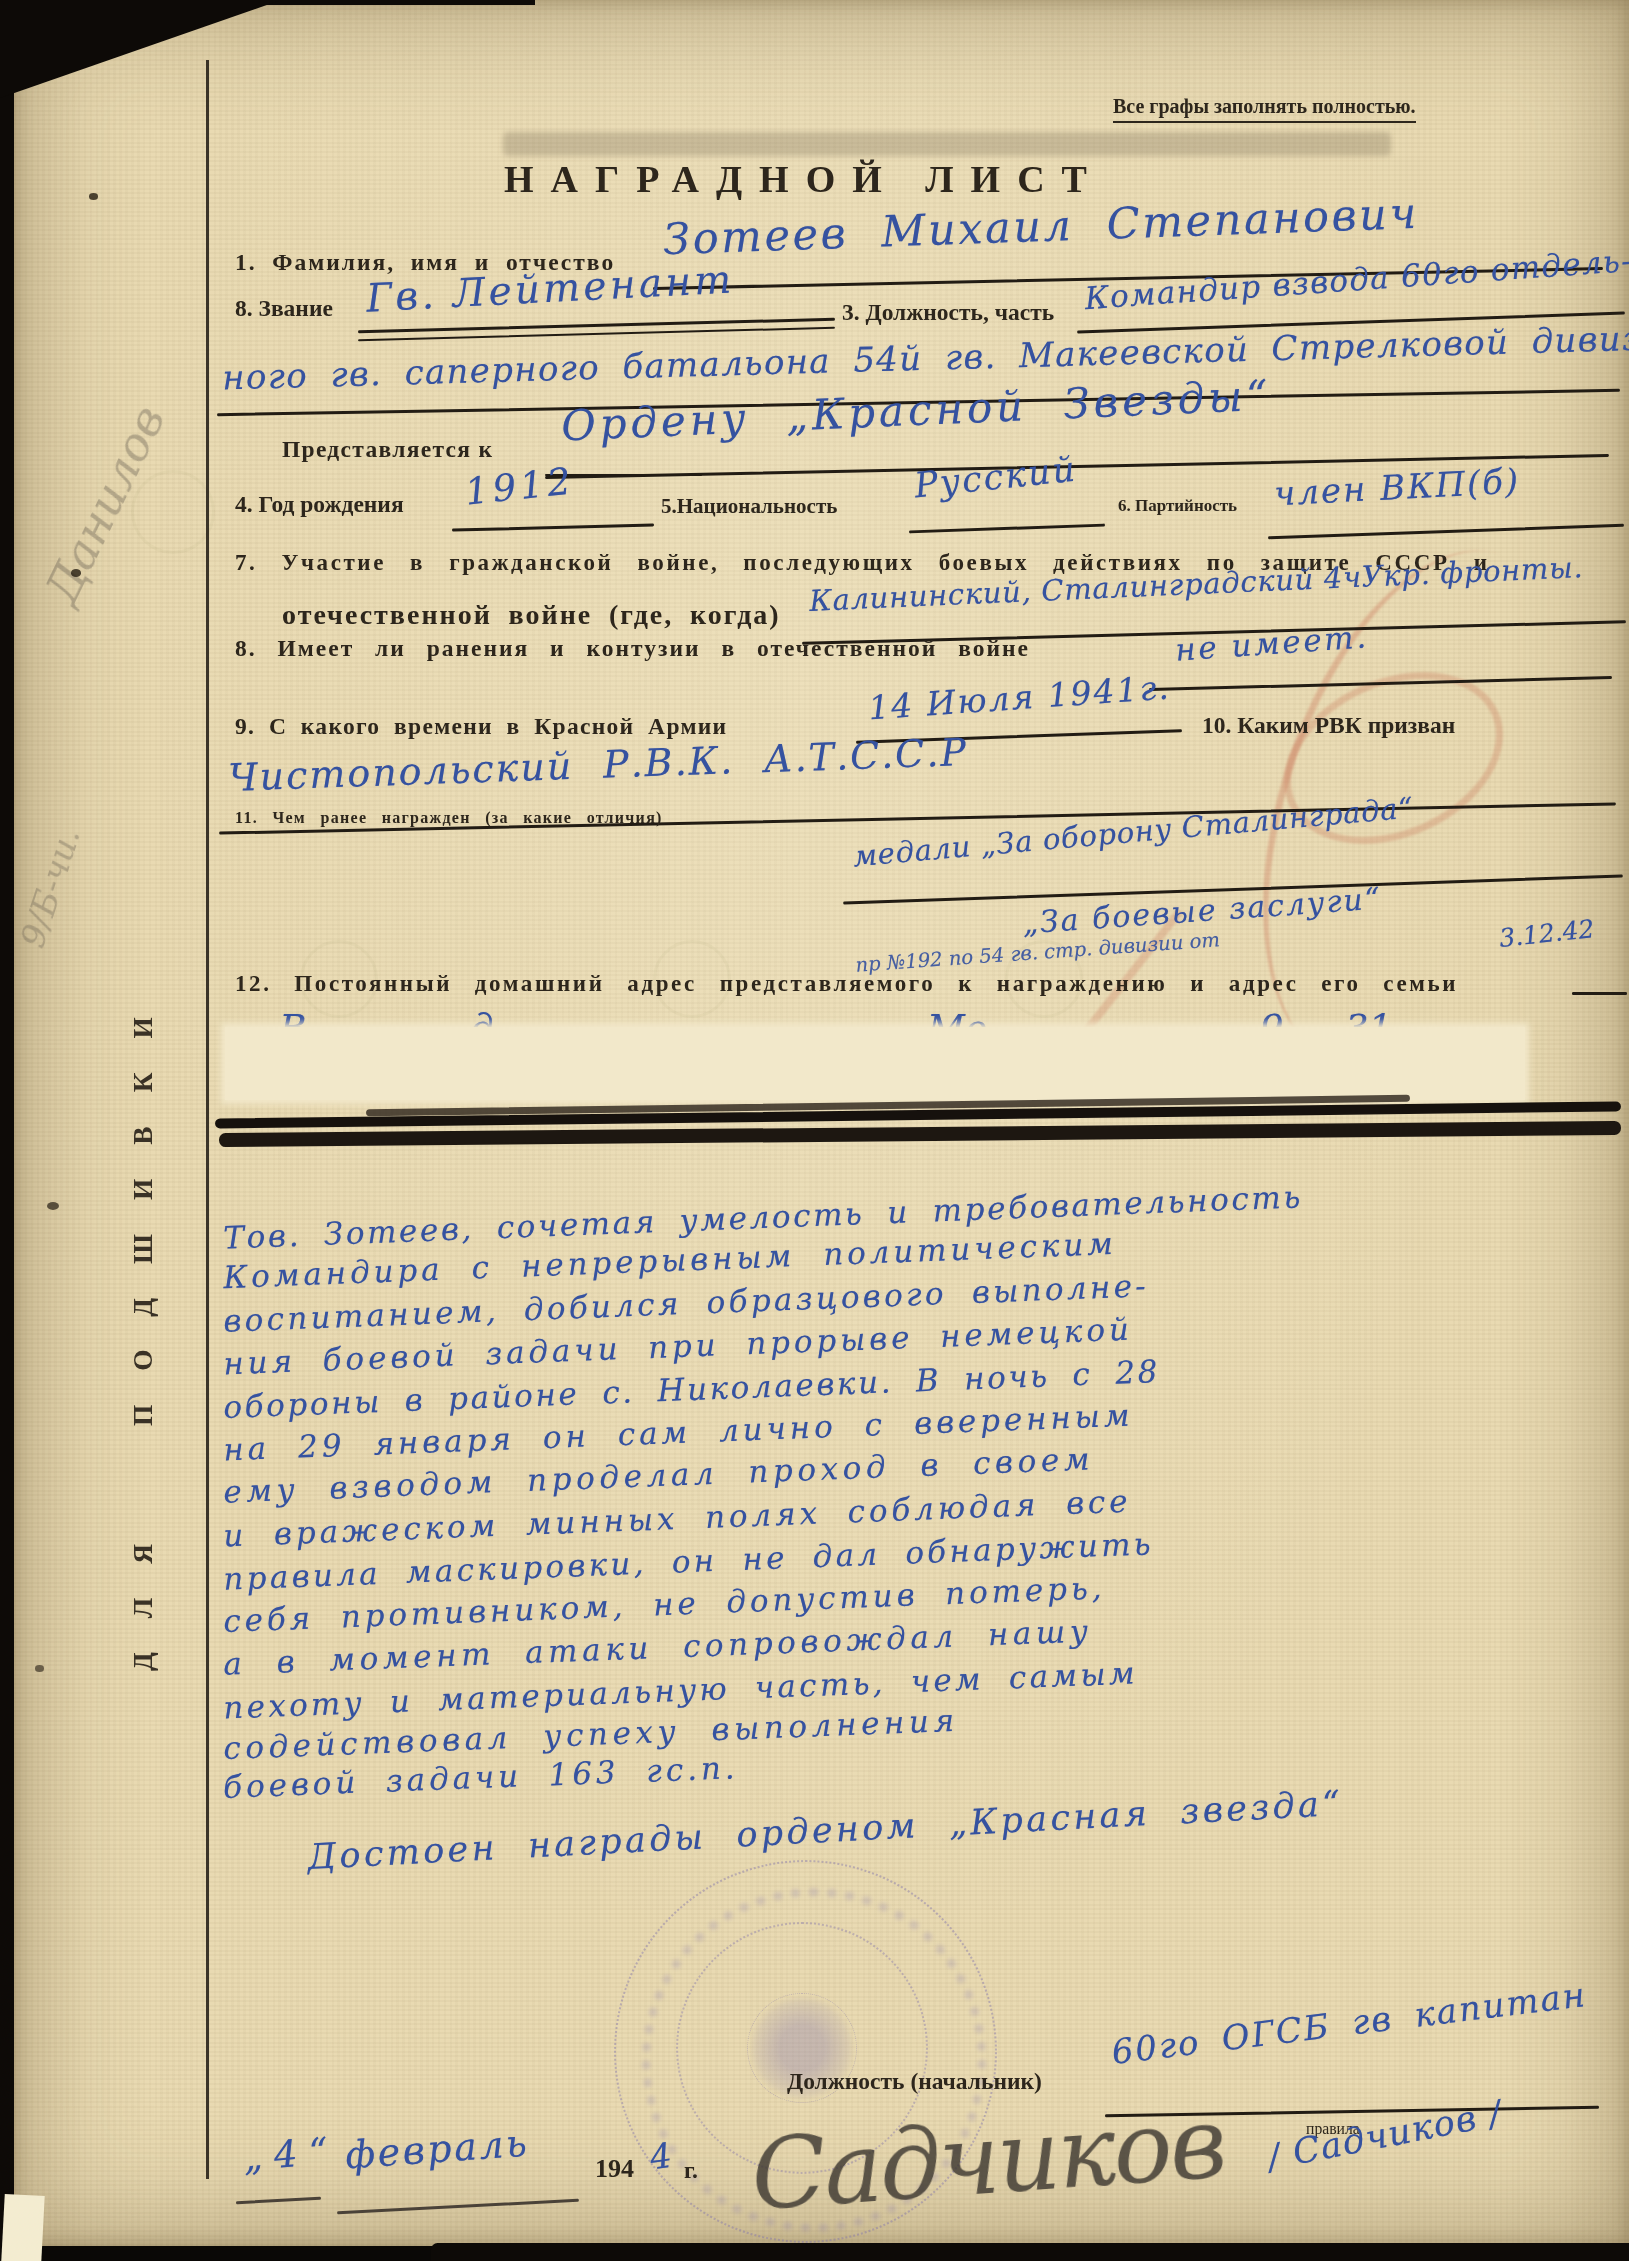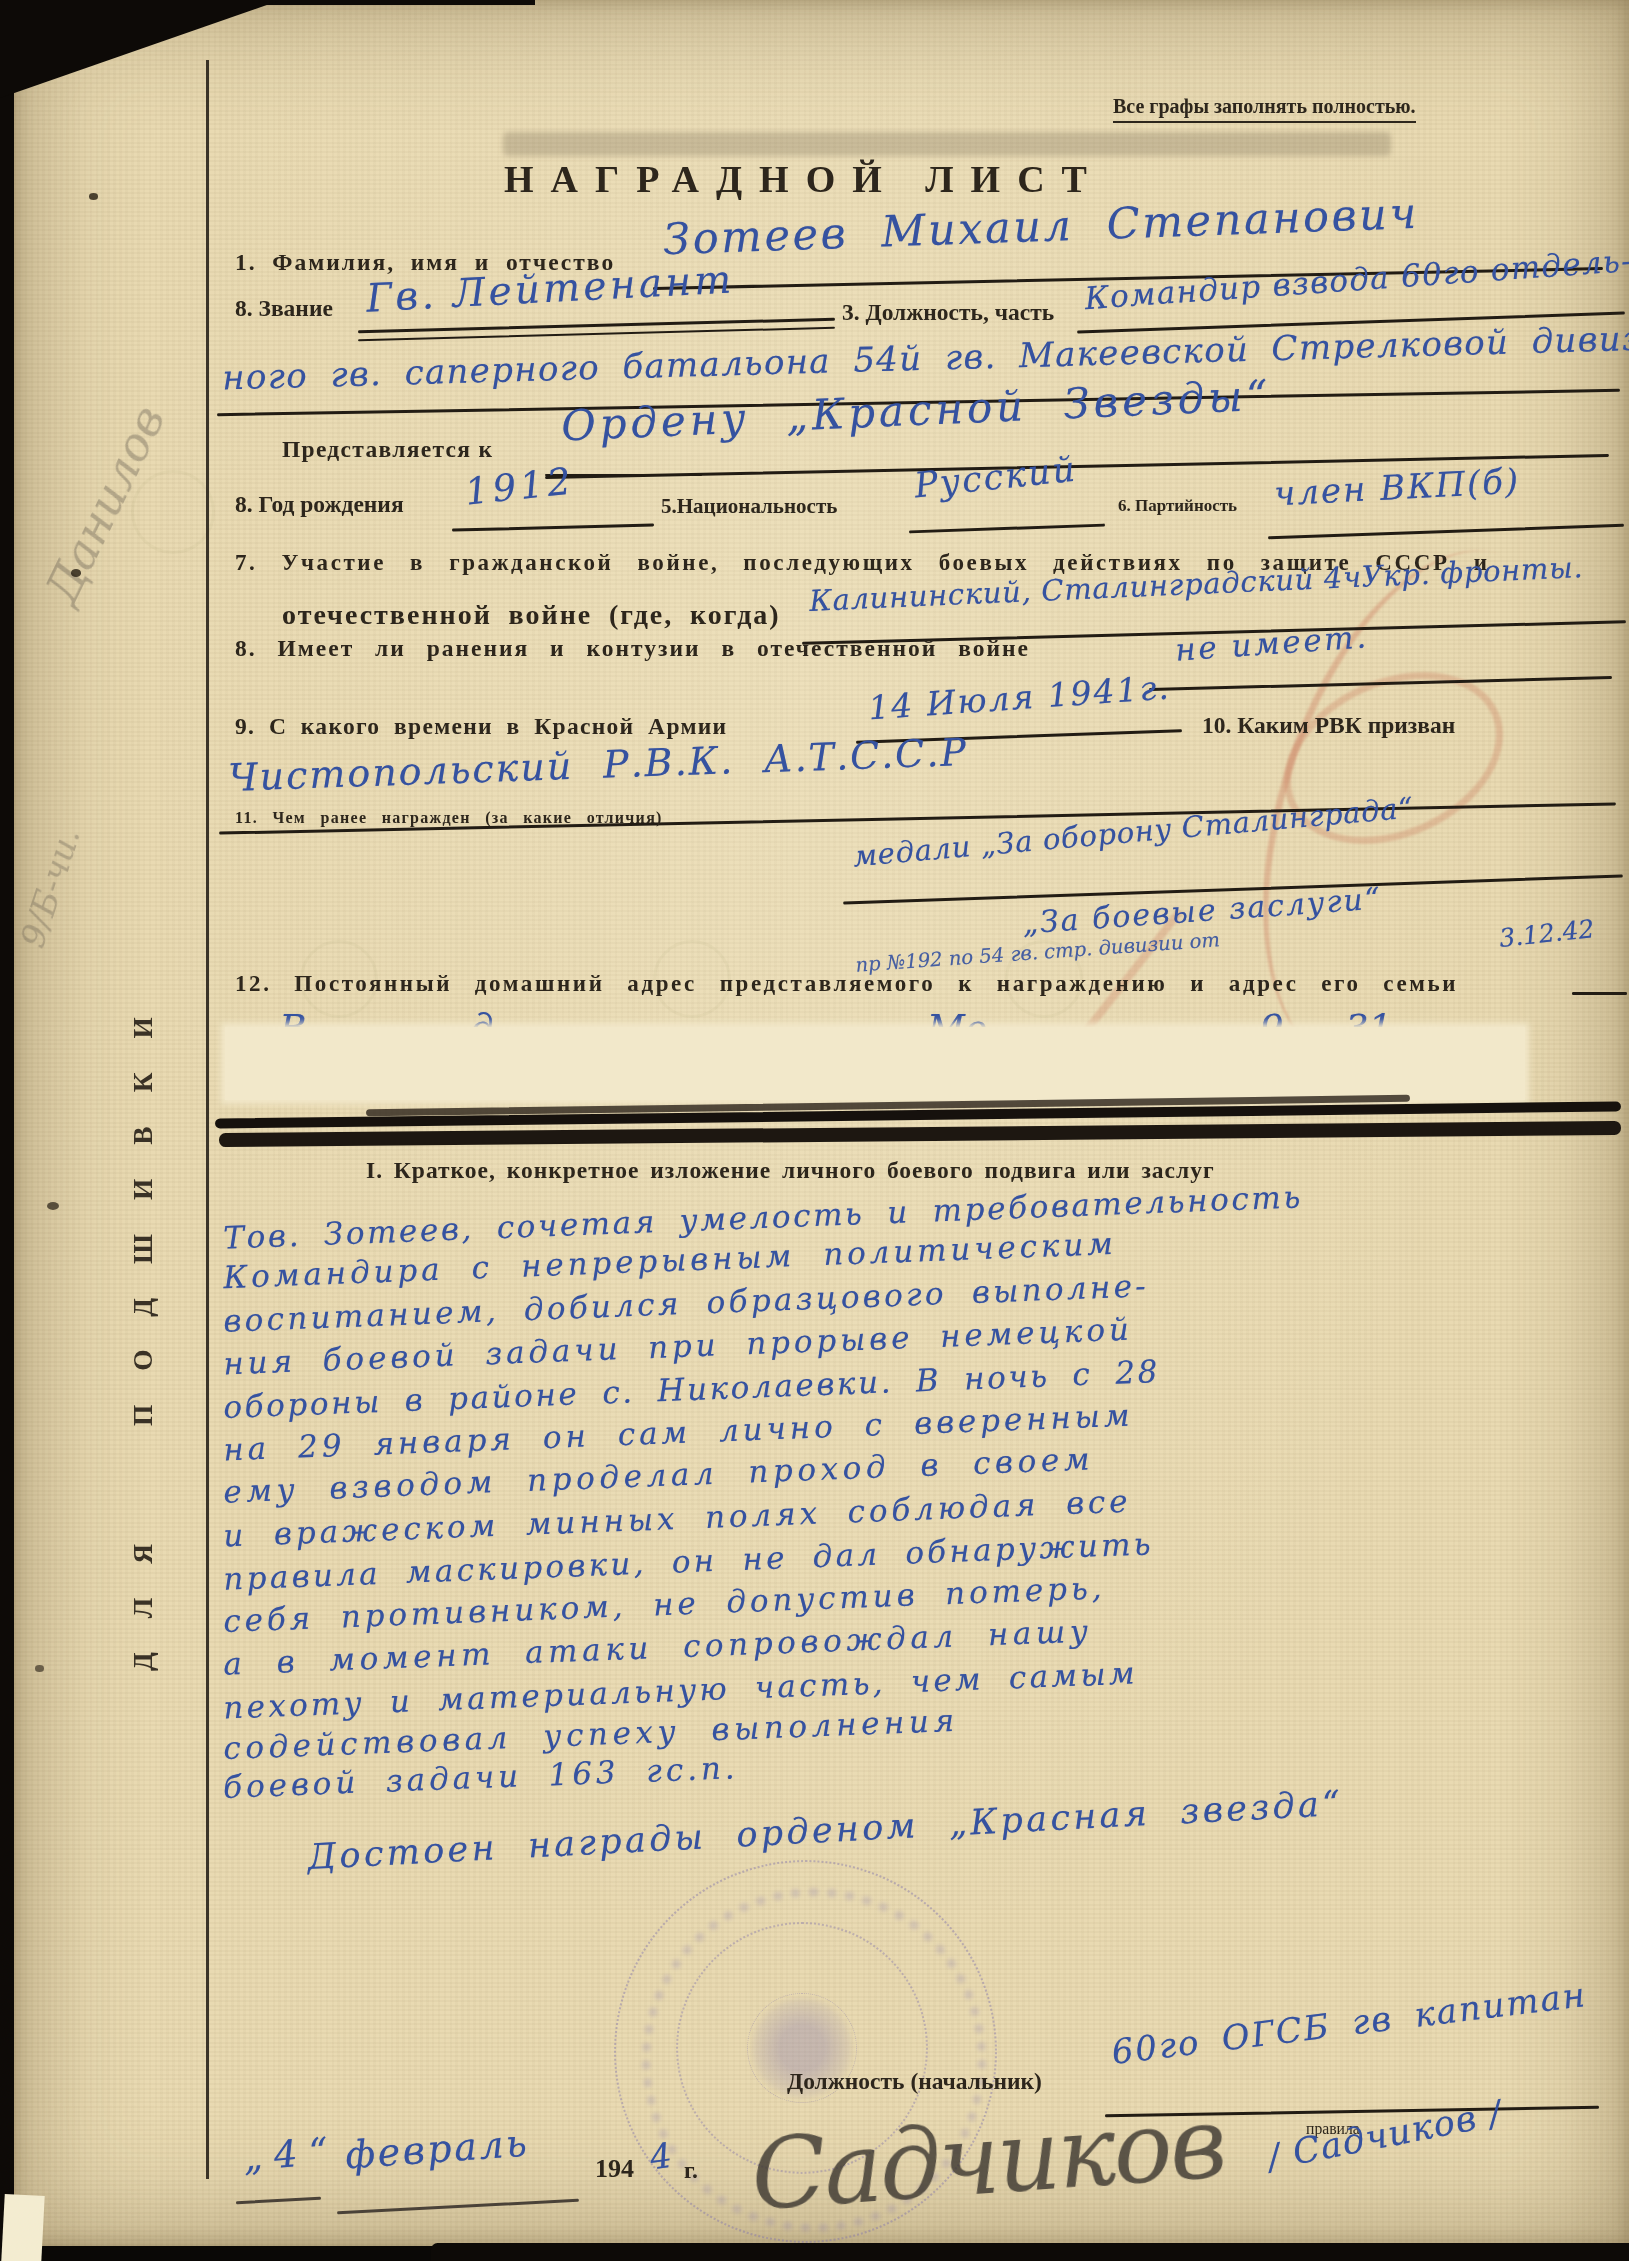--- a/index.html
+++ b/index.html
@@ -69,21 +69,21 @@
   <div class="hw" style="left:1084px;top:261px;font-size:31px;letter-spacing:1.3px;transform:rotate(-4deg);">Командир взвода 60го отдель-</div>
   <div class="ul" style="left:1077px;top:321px;width:548px;transform:rotate(-2deg);height:2.6px;"></div>
   <div class="hw" style="left:222px;top:337px;font-size:34px;letter-spacing:1.3px;word-spacing:10.4px;transform:rotate(-1.6deg);">ного гв. саперного батальона 54й гв. Макеевской Стрелковой дивизии</div>
   <div class="ul" style="left:217px;top:401px;width:1403px;transform:rotate(-1deg);height:3.3px;"></div>
 
   <div class="lbl" style="left:282px;top:436px;font-size:23.5px;letter-spacing:1.3px;">Представляется к</div>
   <div class="hw" style="left:561px;top:386px;font-size:42px;letter-spacing:3.9px;word-spacing:19.6px;transform:rotate(-2.5deg);">Ордену „Красной Звезды“</div>
   <div class="ul" style="left:545px;top:465px;width:1064px;transform:rotate(-1.2deg);height:2.6px;"></div>
   <div class="ul" style="left:545px;top:474px;width:157px;"></div>
 
-  <div class="lbl" style="left:235px;top:491px;font-size:23.5px;">8. Год рождения</div>
+  <div class="lbl" style="left:235px;top:491px;font-size:23.5px;">4. Год рождения</div>
   <div class="hw" style="left:465px;top:465px;font-size:37px;letter-spacing:3.9px;transform:rotate(-6deg);">1912</div>
   <div class="ul" style="left:452px;top:526px;width:202px;transform:rotate(-1.5deg);height:2.6px;"></div>
   <div class="lbl" style="left:661px;top:494px;font-size:21px;">5.Национальность</div>
   <div class="hw" style="left:914px;top:457px;font-size:35px;letter-spacing:2px;transform:rotate(-6deg);">Русский</div>
   <div class="ul" style="left:909px;top:527px;width:196px;transform:rotate(-2deg);height:2.6px;"></div>
   <div class="lbl" style="left:1118px;top:496px;font-size:17px;">6. Партийность</div>
   <div class="hw" style="left:1274px;top:467px;font-size:34px;letter-spacing:2px;transform:rotate(-3deg);">член ВКП(б)</div>
   <div class="ul" style="left:1268px;top:530px;width:356px;transform:rotate(-2deg);height:2.6px;"></div>
 
   <div class="lbl" style="left:235px;top:550px;font-size:23px;letter-spacing:2.6px;word-spacing:15.7px;">7. Участие в гражданской войне, последующих боевых действиях по защите СССР и</div>
@@ -117,21 +117,20 @@
     <span class="hw" style="left:705px;top:0;font-size:37px;">Мо</span>
     <span class="hw" style="left:1038px;top:0;font-size:37px;">9.</span>
     <span class="hw" style="left:1123px;top:0;font-size:37px;">31</span>
   </div>
   <div style="position:absolute;left:225px;top:1027px;width:1300px;height:73px;background:#f2e8ca;box-shadow:0 0 6.5px 3.9px #f2e8ca;"></div>
 
   <div style="position:absolute;left:215px;top:1110px;width:1406px;height:10.4px;background:#16110d;border-radius:5.2px;transform:rotate(-.7deg);"></div>
   <div style="position:absolute;left:219px;top:1127px;width:1402px;height:14.4px;background:#1d1711;border-radius:6.5px;transform:rotate(-.5deg);"></div>
   <div style="position:absolute;left:366px;top:1102px;width:1044px;height:6.5px;background:#2a2219;border-radius:3.9px;transform:rotate(-.8deg);opacity:.8;"></div>
 
-  <div class="lbl" style="left:366px;top:1157px;font-size:23.5px;letter-spacing:1px;word-spacing:3.9px;">I. Краткое, конкретное изложение личного боевого подвига или заслуг</div>
 
   <div class="hw" style="left:223px;top:1199px;font-size:31px;letter-spacing:2.6px;word-spacing:10.4px;transform:rotate(-2.2deg);">Тов. Зотеев, сочетая умелость и требовательность</div>
   <div class="hw" style="left:223px;top:1242px;font-size:31px;letter-spacing:3.9px;word-spacing:14.4px;transform:rotate(-2.2deg);">Командира с непрерывным политическим</div>
   <div class="hw" style="left:223px;top:1285px;font-size:31px;letter-spacing:3.3px;word-spacing:11.8px;transform:rotate(-2.2deg);">воспитанием, добился образцового выполне-</div>
   <div class="hw" style="left:223px;top:1328px;font-size:31px;letter-spacing:3.9px;word-spacing:13px;transform:rotate(-2.2deg);">ния боевой задачи при прорыве немецкой</div>
   <div class="hw" style="left:223px;top:1371px;font-size:31px;letter-spacing:2.6px;word-spacing:10.4px;transform:rotate(-2.2deg);">обороны в районе с. Николаевки. В ночь с 28</div>
   <div class="hw" style="left:223px;top:1414px;font-size:31px;letter-spacing:3.9px;word-spacing:14.4px;transform:rotate(-2.2deg);">на 29 января он сам лично с вверенным</div>
   <div class="hw" style="left:223px;top:1457px;font-size:31px;letter-spacing:4.6px;word-spacing:15.7px;transform:rotate(-2.2deg);">ему взводом проделал проход в своем</div>
   <div class="hw" style="left:223px;top:1500px;font-size:31px;letter-spacing:3.9px;word-spacing:13px;transform:rotate(-2.2deg);">и вражеском минных полях соблюдая все</div>
   <div class="hw" style="left:223px;top:1543px;font-size:31px;letter-spacing:3.3px;word-spacing:11.8px;transform:rotate(-2.2deg);">правила маскировки, он не дал обнаружить</div>

